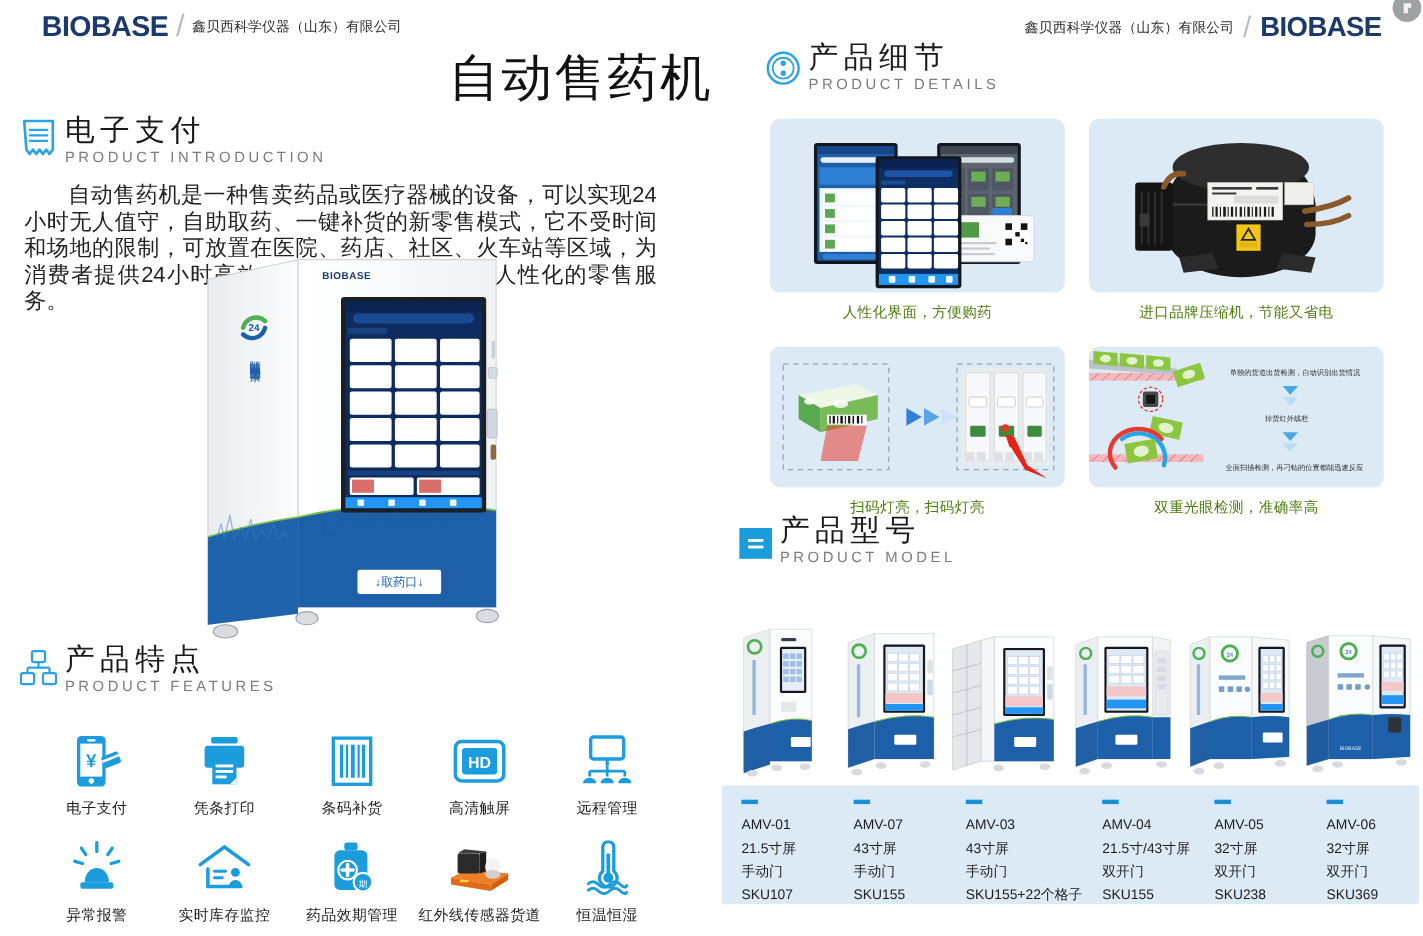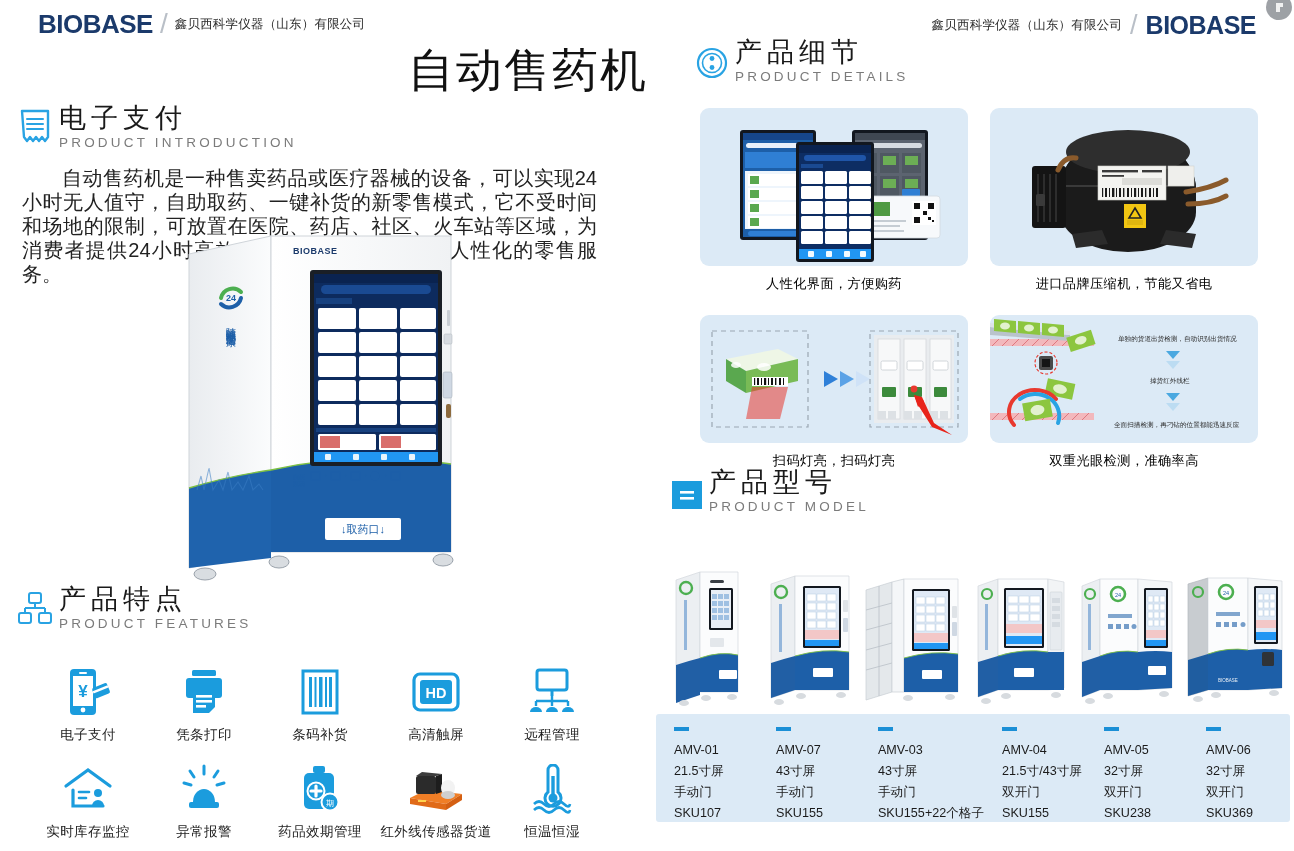--- a/index.html
+++ b/index.html
@@ -84,21 +84,21 @@
     width: 558px;
     display: grid; grid-template-columns: 268px 268px; gap: 22px 22px;
   }
   .det-card { width: 268px; }
   .det-img {
     width: 268px; height: 158px; border-radius: 9px;
     background: #dceaf6; position: relative; overflow: hidden;
   }
   .det-img.short { height: 128px; }
   .det-cap {
-    text-align: center; font-size: 13.2px; color: #000000;
+    text-align: center; font-size: 13.2px; color: #4d7c0f;
     margin-top: 9px; letter-spacing: .4px;
   }
 
   .model-head { position: absolute; left: 24px; top: 468px; }
   .models {
     position: absolute; left: 8px; top: 548px; width: 634px; height: 160px;
     display: grid; grid-template-columns: repeat(6, 1fr); align-items: end;
   }
   .model-pic { display: flex; align-items: flex-end; justify-content: center; height: 160px; }
 
@@ -338,49 +338,49 @@
               <path d="M20 45 a6 5 0 0 1 12 0 z"></path>
               <path d="M36 45 a6 5 0 0 1 12 0 z"></path>
             </g>
           </svg>
         </div>
         <div class="feat-label">远程管理</div>
       </div>
 
       <div class="feat-cell">
         <div class="feat-ico">
-          <svg width="52" height="50" viewBox="0 0 52 50">
-            <path d="M4 22 L26 6 L48 22" fill="none" stroke="#1b9cdd" stroke-width="3.2" stroke-linecap="round"></path>
-            <path d="M11 26 v16 h30" fill="none" stroke="#1b9cdd" stroke-width="3.2" stroke-linecap="round"></path>
-            <g stroke="#1b9cdd" stroke-width="2.6" stroke-linecap="round">
-              <line x1="17" y1="28" x2="27" y2="28"></line>
-              <line x1="17" y1="34" x2="24" y2="34"></line>
-            </g>
-            <circle cx="36" cy="29" r="4" fill="#1b9cdd"></circle>
-            <path d="M30 42 a6 6 0 0 1 12 0 z" fill="#1b9cdd"></path>
-          </svg>
-        </div>
-        <div class="feat-label">实时库存监控</div>
-      </div>
-
-      <div class="feat-cell">
-        <div class="feat-ico">
           <svg width="48" height="50" viewBox="0 0 48 50">
             <g stroke="#1b9cdd" stroke-width="3" stroke-linecap="round">
               <line x1="24" y1="2" x2="24" y2="10"></line>
               <line x1="10" y1="7" x2="14" y2="13"></line>
               <line x1="38" y1="7" x2="34" y2="13"></line>
               <line x1="4" y1="19" x2="11" y2="21"></line>
               <line x1="44" y1="19" x2="37" y2="21"></line>
             </g>
             <path d="M13 38 a11 13 0 0 1 22 0 z" fill="#1b9cdd"></path>
             <rect x="9" y="38" width="30" height="6" rx="2" fill="#1b9cdd"></rect>
           </svg>
         </div>
         <div class="feat-label">异常报警</div>
+      </div>
+
+      <div class="feat-cell">
+        <div class="feat-ico">
+          <svg width="52" height="50" viewBox="0 0 52 50">
+            <path d="M4 22 L26 6 L48 22" fill="none" stroke="#1b9cdd" stroke-width="3.2" stroke-linecap="round"></path>
+            <path d="M11 26 v16 h30" fill="none" stroke="#1b9cdd" stroke-width="3.2" stroke-linecap="round"></path>
+            <g stroke="#1b9cdd" stroke-width="2.6" stroke-linecap="round">
+              <line x1="17" y1="28" x2="27" y2="28"></line>
+              <line x1="17" y1="34" x2="24" y2="34"></line>
+            </g>
+            <circle cx="36" cy="29" r="4" fill="#1b9cdd"></circle>
+            <path d="M30 42 a6 6 0 0 1 12 0 z" fill="#1b9cdd"></path>
+          </svg>
+        </div>
+        <div class="feat-label">实时库存监控</div>
       </div>
 
       <div class="feat-cell">
         <div class="feat-ico">
           <svg width="48" height="50" viewBox="0 0 48 50">
             <rect x="17" y="2" width="12" height="7" rx="2" fill="#1b9cdd"></rect>
             <rect x="8" y="9" width="30" height="36" rx="5" fill="#1b9cdd"></rect>
             <g stroke="#ffffff" stroke-width="3.2" stroke-linecap="round">
               <line x1="20" y1="22" x2="20" y2="32"></line>
               <line x1="15" y1="27" x2="25" y2="27"></line>

